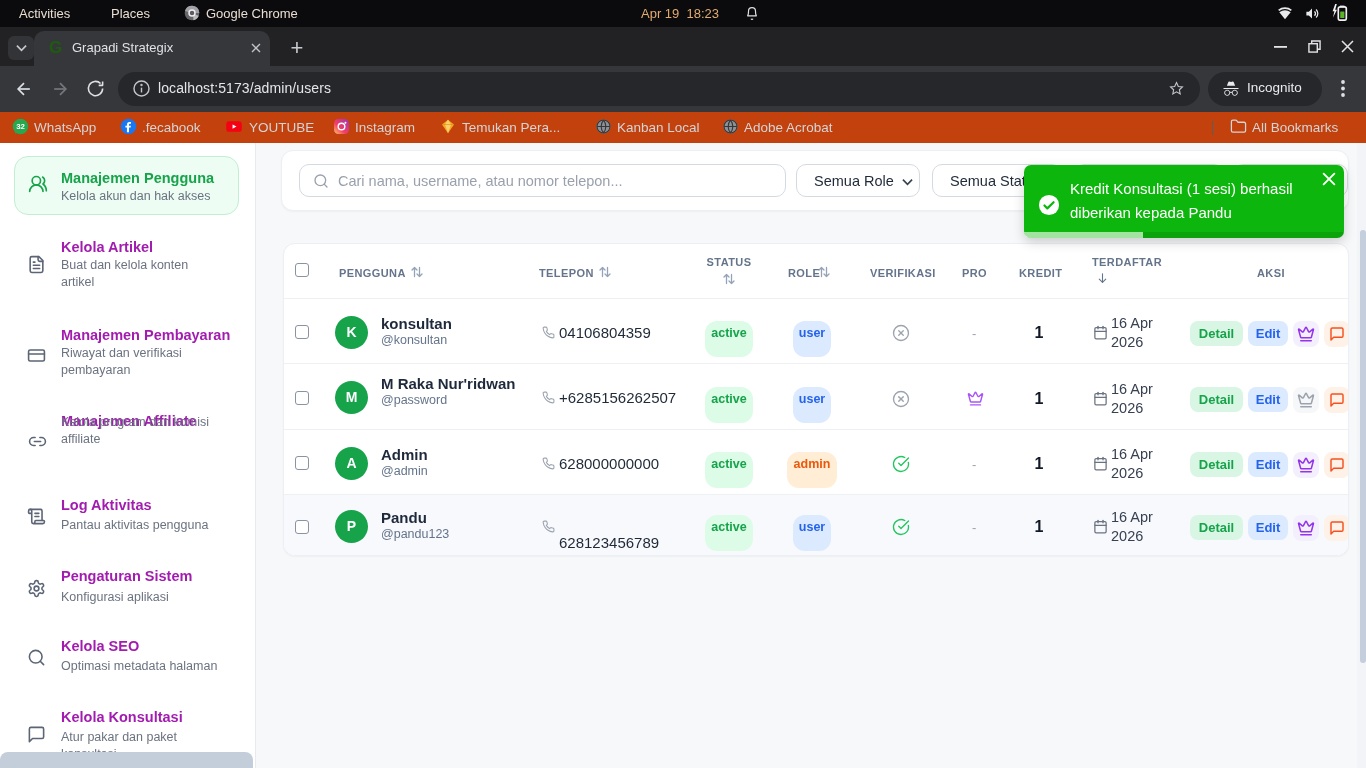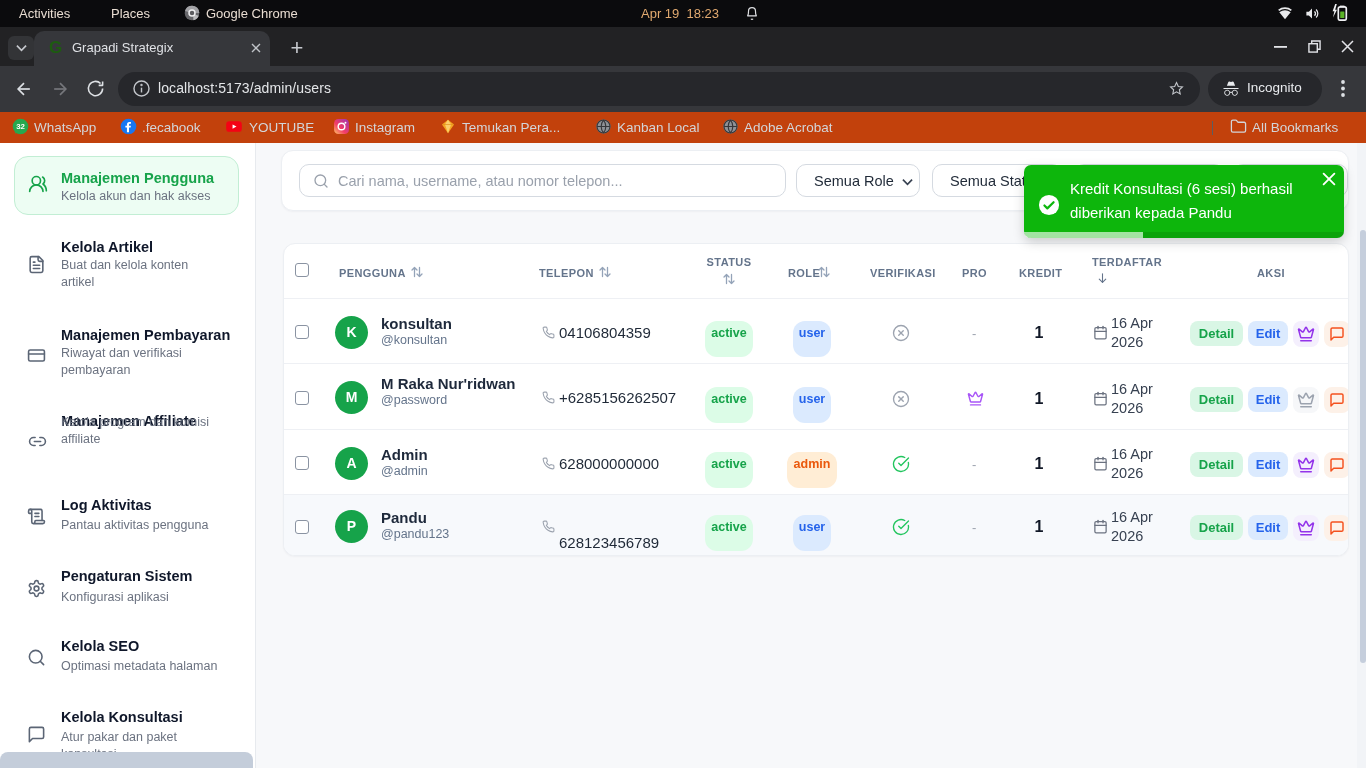--- a/index.html
+++ b/index.html
@@ -24,21 +24,21 @@
 #urltext { position:absolute; left:40px; top:8px; font-size:14px; color:#e4e6e9; letter-spacing:0.1px;}
 #incog { position:absolute; left:1208px; top:6px; width:114px; height:34px; background:#26272b; border-radius:17px; color:#e8eaed; }
 #incog span { position:absolute; left:39px; top:8px; font-size:13.5px; }
 
 #bookmarks { position:absolute; left:0; top:112px; width:1366px; height:31px; background:#c2410c; }
 .bk { position:absolute; top:6px; height:20px; color:#d3d5d9; font-size:13.5px; }
 .bk .lbl { position:absolute; left:22px; top:2px; white-space:nowrap; }
 
 #page { position:absolute; left:0; top:143px; width:1366px; height:625px; background:#f7f8fa; }
 #sidebar { position:absolute; left:0; top:0; width:256px; height:625px; background:#ffffff; border-right:1px solid #e7eaee; }
-.sit { position:absolute; left:61px; font-size:14.5px; font-weight:bold; color:#0f172a; }
+.sit { position:absolute; left:61px; font-size:14.5px; font-weight:bold; color:#a21caf; }
 .sis { position:absolute; left:61px; font-size:12.5px; color:#6b7280; line-height:16.5px; }
 .sic { position:absolute; left:27px; color:#5b6575; }
 #hthumb { position:absolute; left:0; top:609px; width:253px; height:16px; background:#c4cdda; border-radius:8px 8px 0 0; }
 
 #searchcard { position:absolute; left:281px; top:7px; width:1068px; height:61px; background:#fff; border:1px solid #eceff3; border-radius:12px; box-shadow:0 1px 2px rgba(16,24,40,.04); }
 #searchinput { position:absolute; left:17px; top:13px; width:487px; height:33px; border:1px solid #d5dae1; border-radius:10px; }
 #searchinput span { position:absolute; left:38px; top:8px; font-size:14.5px; color:#9aa1ac; }
 .selbox { position:absolute; top:13px; height:33px; border:1px solid #d5dae1; border-radius:10px; background:#fff; font-size:14.5px; color:#1f2937; }
 .selbox span { position:absolute; left:17px; top:8px; white-space:nowrap; }
 
@@ -522,21 +522,21 @@
           </div>
       </div>
     </div>
     <div id="vtrack"></div>
     <div id="vthumb"></div>
     <div id="toast">
       <svg class="abs" style="left:14px;top:29px;" width="22" height="22" viewBox="0 0 24 24">
           <circle cx="12" cy="12" r="11" fill="#fff"></circle>
           <path d="M7 12.5 l3.2 3.2 L17 9" fill="none" stroke="#0db60c" stroke-width="2.4" stroke-linecap="round" stroke-linejoin="round"></path>
         </svg>
-      <div class="msg">Kredit Konsultasi (6 sesi) berhasil diberikan kepada Pandu</div>
+      <div class="msg">Kredit Konsultasi (1 sesi) berhasil diberikan kepada Pandu</div>
       <svg class="xx" style="position:absolute;left:298px;top:7px;" width="14" height="14" viewBox="0 0 13 13" fill="none" stroke="#fff" stroke-width="1.7" stroke-linecap="round">
           <path d="M1.5 1.5 L11.5 11.5 M11.5 1.5 L1.5 11.5"></path>
         </svg>
       <div id="tprog"></div>
       <div id="tprogbg"></div>
     </div>
   </div>
 </div>
 
 </body></html>

